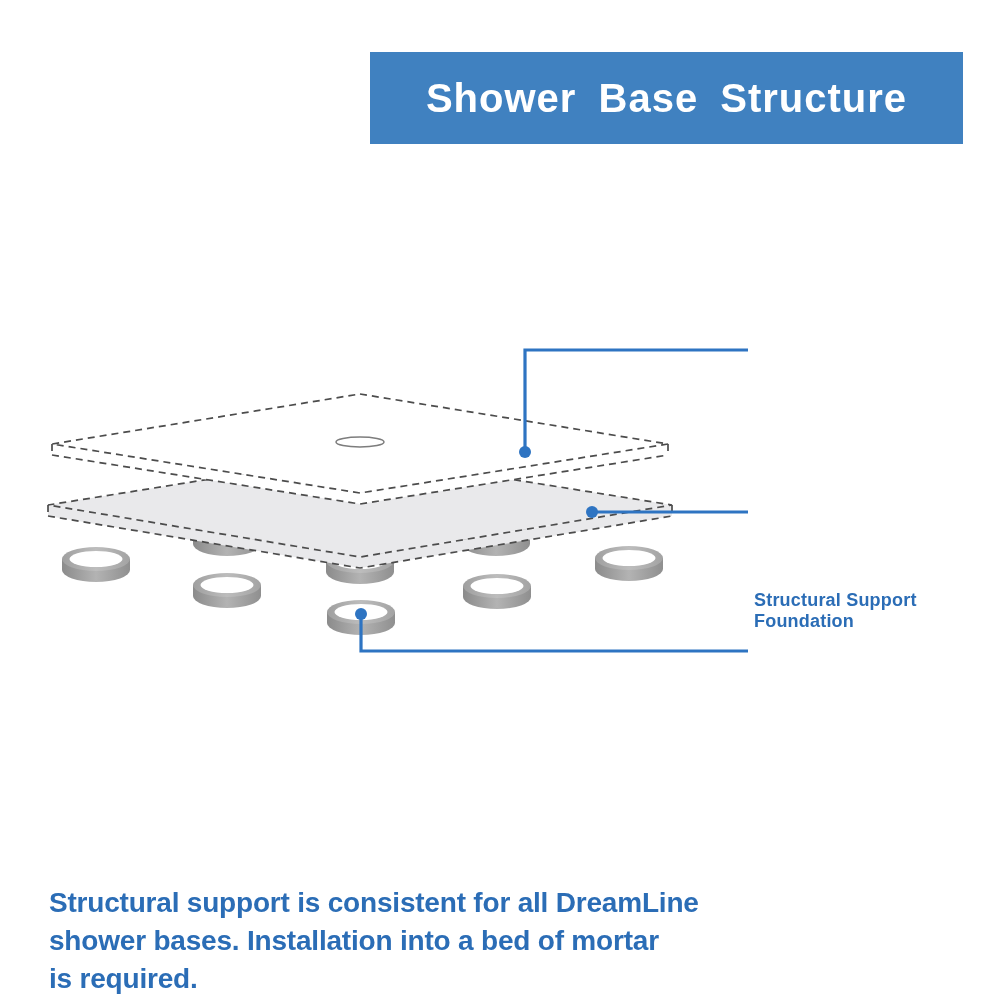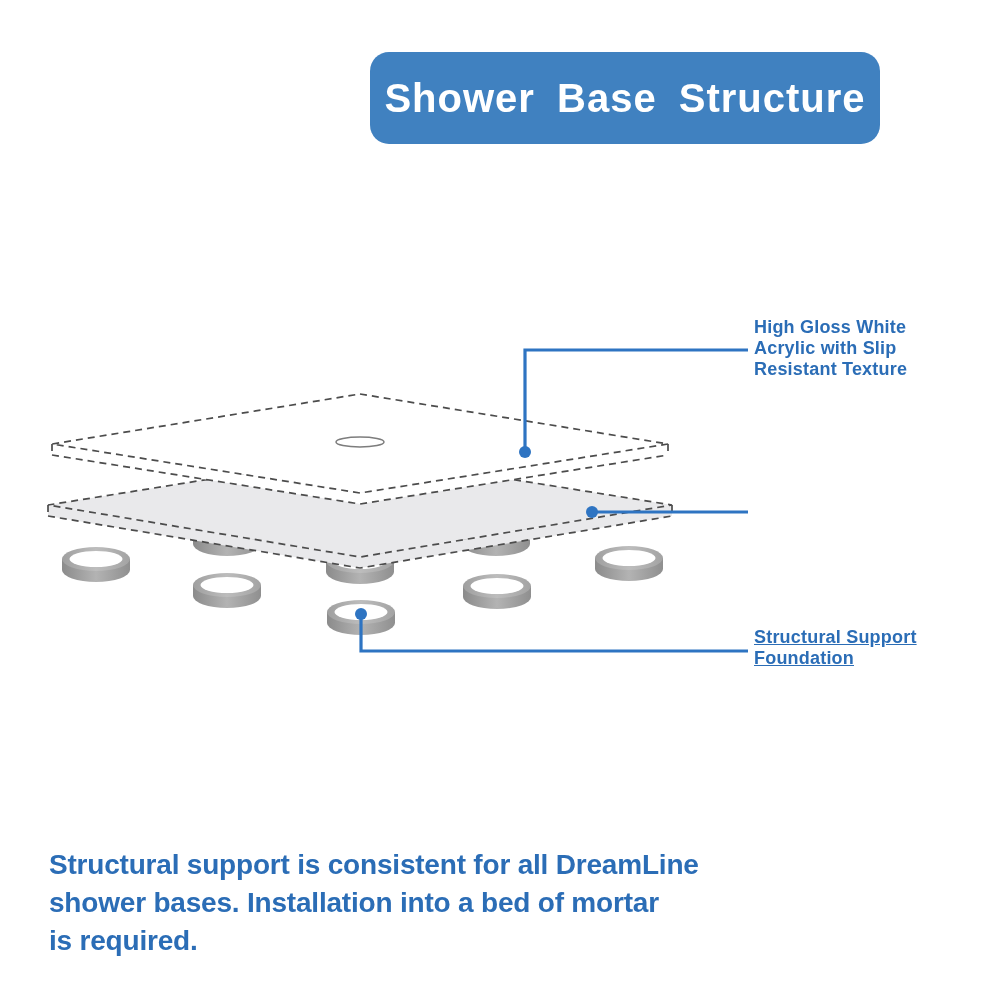--- a/index.html
+++ b/index.html
@@ -8,27 +8,26 @@
     width: 1000px;
     height: 1000px;
     background: var(--background, #ffffff);
     font-family: "Liberation Sans", sans-serif;
     overflow: hidden;
   }
   .banner {
     position: absolute;
     left: 370px;
     top: 52px;
-    width: 510px;
+    width: 593px;
     height: 92px;
     background: var(--banner-bg, #4081c0);
     display: flex;
     align-items: center;
     justify-content: center;
-    border-radius: 19px;
   }
   .banner-title {
     margin: 0;
     color: var(--banner-text, #ffffff);
     font-size: 40px;
     font-weight: bold;
     letter-spacing: 1px;
     word-spacing: 10px;
     white-space: nowrap;
   }
@@ -75,25 +74,25 @@
     color: var(--label-blue, #2b6db6);
     font-size: 18px;
     font-weight: bold;
     line-height: 21px;
     letter-spacing: 0.2px;
     white-space: pre-line;
     width: 220px;
   }
   .label-acrylic    { left: 754px; top: 317px; }
   .label-fiberglass { left: 754px; top: 488px; }
-  .label-foundation { left: 754px; top: 627px; text-decoration: underline; }
+  .label-foundation { left: 754px; top: 590px; }
   .footer-note {
     position: absolute;
     left: 49px;
-    top: 846px;
+    top: 884px;
     width: 720px;
     margin: 0;
     color: var(--label-blue, #2b6db6);
     font-size: 28px;
     font-weight: bold;
     line-height: 38px;
     letter-spacing: -0.2px;
     white-space: pre-line;
   }
 </style>
@@ -159,23 +158,20 @@
       <circle class="callout-dot" cx="525" cy="452" r="6"></circle>
 
       <path class="callout" d="M592,512 L748,512"></path>
       <circle class="callout-dot" cx="592" cy="512" r="6"></circle>
 
       <path class="callout" d="M361,614 L361,651 L748,651"></path>
       <circle class="callout-dot" cx="361" cy="614" r="6"></circle>
     </g>
   </svg>
 
-  <div class="callout-label label-acrylic">High Gloss White
-Acrylic with Slip
-Resistant Texture</div>
 
 
   <div class="callout-label label-foundation">Structural Support
 Foundation</div>
 
   <p class="footer-note">Structural support is consistent for all DreamLine
 shower bases. Installation into a bed of mortar
 is required.</p>
 
 </div>

